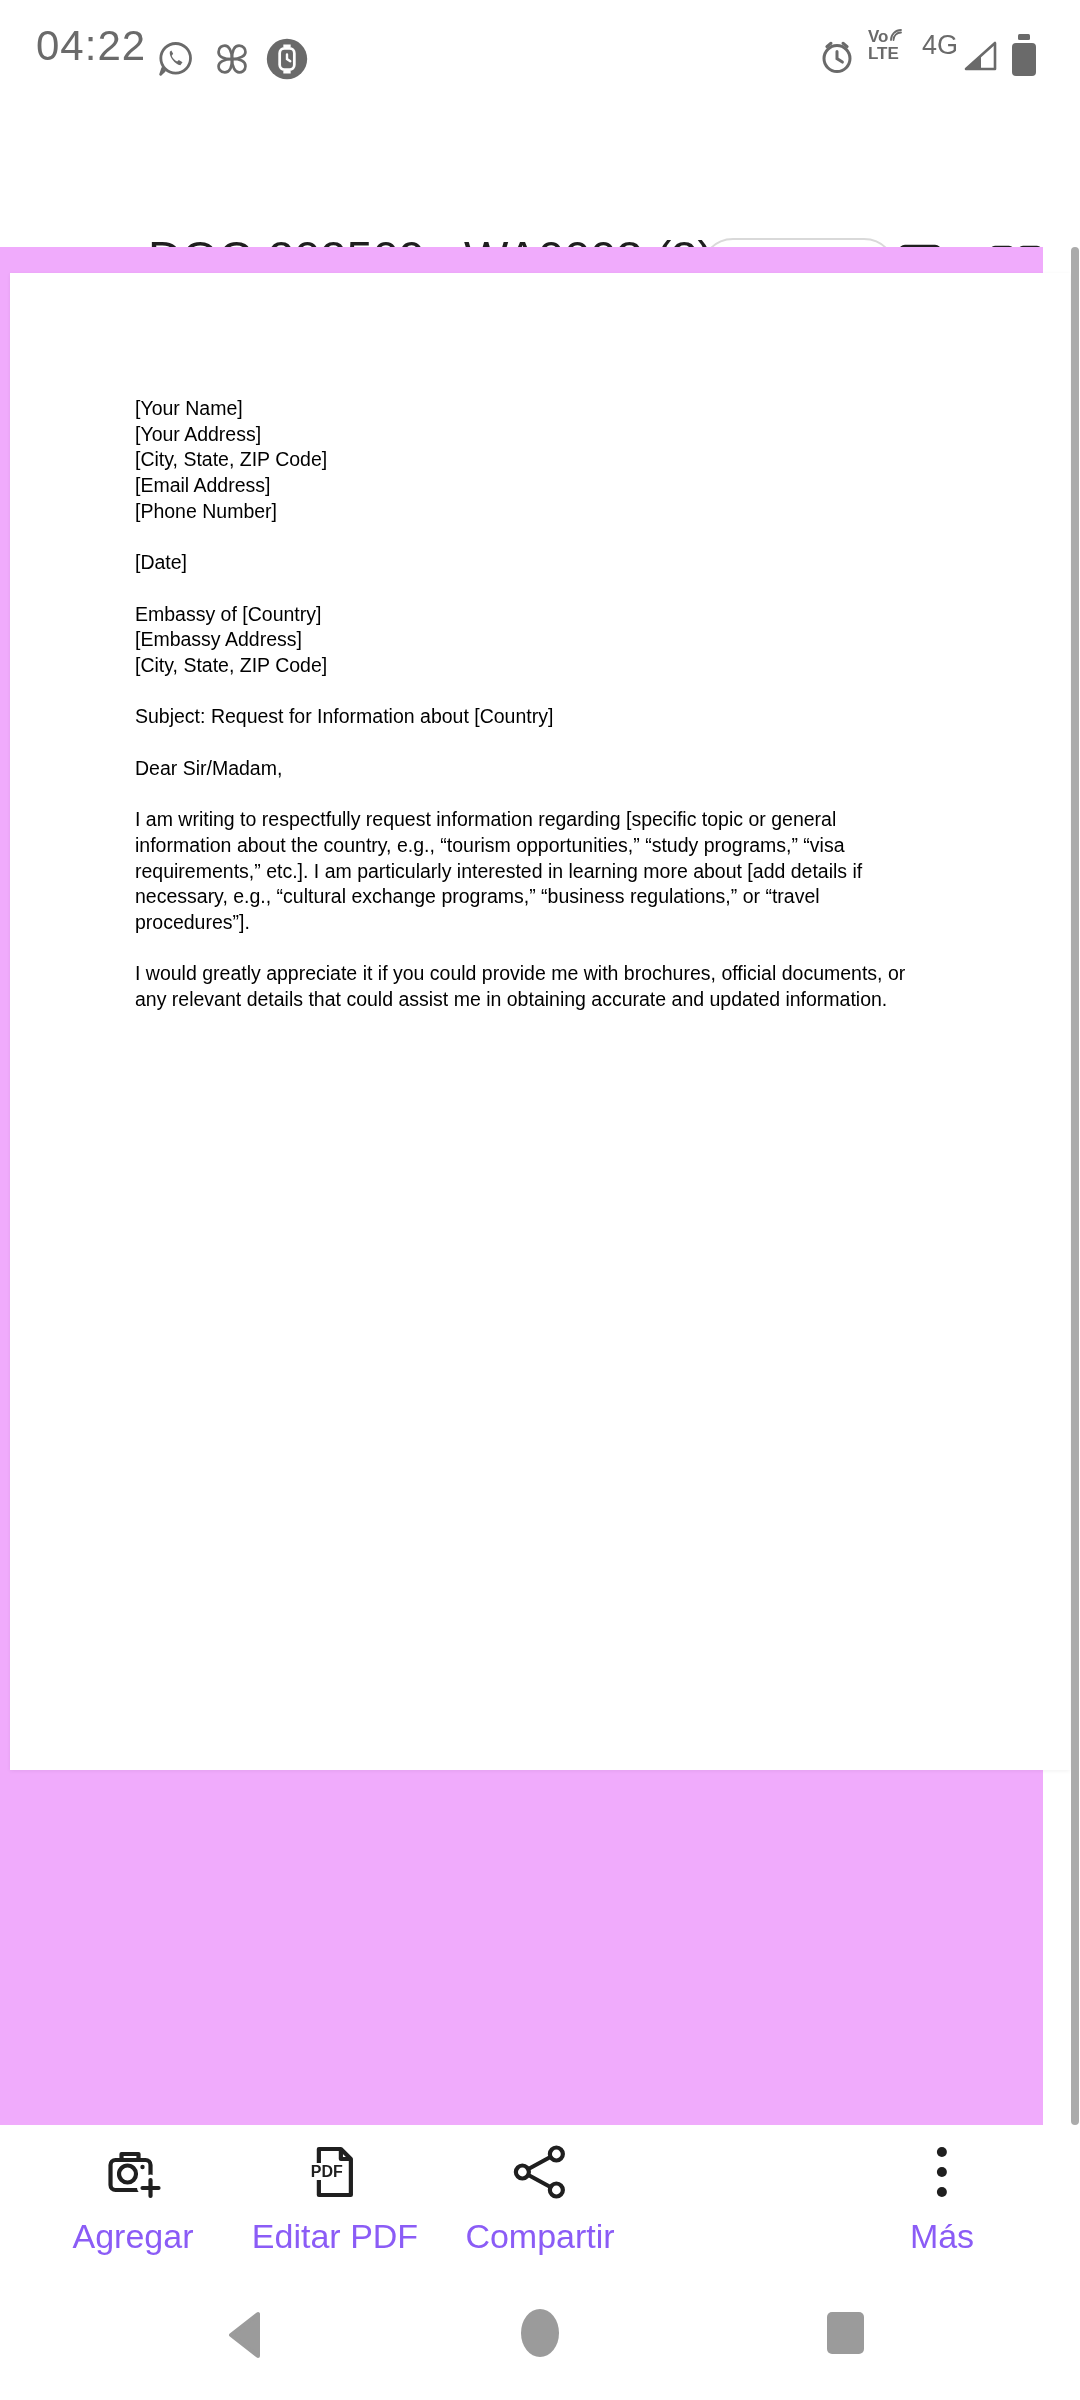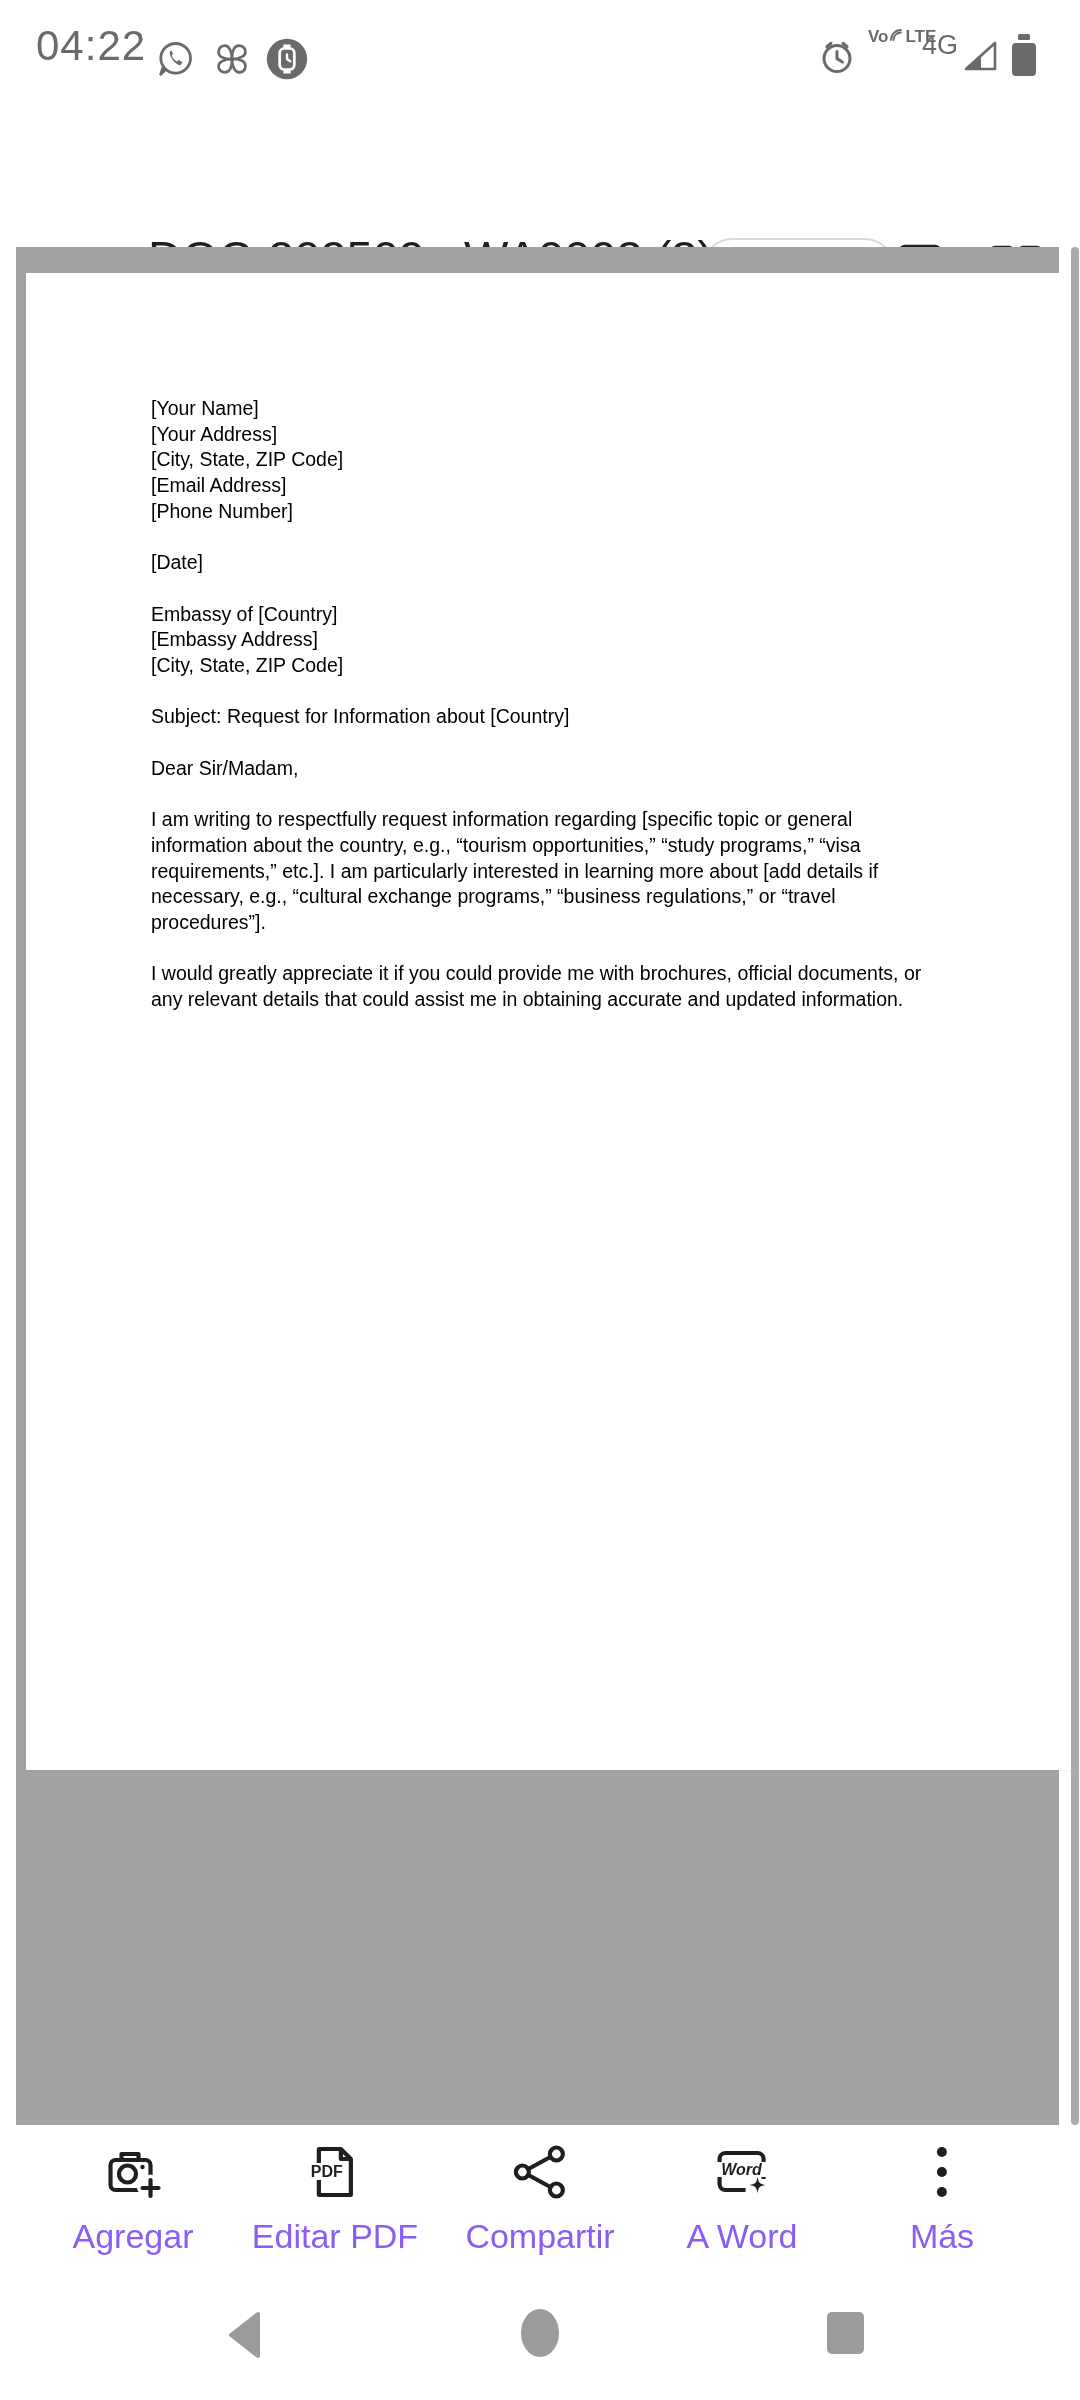--- a/index.html
+++ b/index.html
@@ -4,37 +4,37 @@
 <style>
   html,body{margin:0;padding:0;}
   body{width:1080px;height:2400px;position:relative;background:#ffffff;overflow:hidden;
        font-family:"Liberation Sans", sans-serif;-webkit-font-smoothing:antialiased;}
   .abs{position:absolute;}
 
   
   .statusbar{left:0;top:0;width:1080px;height:92px;background:#fff;}
   .time{left:36px;top:22px;font-size:42px;color:#6a6a6a;letter-spacing:1px;}
   .sb-icon{color:#6a6a6a;}
-  .volte{left:868px;top:28px;display:flex;flex-direction:row;line-height:17px;
+  .volte{left:868px;top:28px;display:flex;flex-direction:column;line-height:17px;
          font-size:17px;font-weight:700;color:#6a6a6a;}
   .volte .row1{display:flex;align-items:flex-start;gap:1px;}
   .net4g{left:922px;top:30px;font-size:27px;font-weight:400;color:#6a6a6a;}
 
   
   .header{left:0;top:92px;width:1080px;height:155px;background:#fff;}
   .doc-title{left:148px;top:138px;font-size:47px;color:#1f1f1f;position:absolute;}
   .doc-title::after{content:"";position:absolute;left:0;right:0;bottom:-14px;height:5px;
     background:repeating-linear-gradient(90deg,#9e9e9e 0 18px,transparent 18px 31px);}
   .tag-pill{left:700px;top:146px;height:62px;padding:0 20px;border:2px solid #d9d9d9;
     border-radius:33px;display:flex;align-items:center;gap:12px;background:#fff;}
   .tag-pill .lbl{font-size:32px;color:#b3b3b3;}
   .tag-pill .plus{font-size:40px;color:#a6a6a6;line-height:40px;margin-top:-4px;}
 
   
-  .canvas{left:16px;top:247px;width:1043px;height:1878px;background:#a3a3a3;}
+  .canvas{left:0;top:247px;width:1043px;height:1878px;background:#f0abfc;}
   .page{left:10px;top:26px;width:1060px;height:1497px;background:#ffffff;
         box-shadow:0 1px 4px rgba(0,0,0,0.06);}
   .doc-text{left:125px;top:123px;width:810px;font-size:19.5px;line-height:25.7px;
             color:#000000;white-space:pre-line;}
   .scrollbar{right:1px;top:247px;width:8px;height:1878px;background:#ababab;border-radius:4px;}
 
   
   .toolbar{left:0;top:2125px;width:1080px;height:150px;background:#fff;}
   .tb-item{position:absolute;top:18px;transform:translateX(-50%);display:flex;
            flex-direction:column;align-items:center;}
@@ -193,32 +193,20 @@
       <svg width="58" height="58" viewBox="0 0 58 58" fill="none" stroke="#1f1f1f" stroke-width="4.2" stroke-linejoin="round">
         <path d="M13 6 h22 l10 10 v36 h-32 z"></path>
         <path d="M35 6 v10 h10"></path>
         <rect x="3" y="20" width="36" height="17" fill="#ffffff" stroke="none"></rect>
         <text x="21" y="34" text-anchor="middle" font-size="16" font-weight="800" fill="#1f1f1f" stroke="none">PDF</text>
       </svg>
     </span>
     <span class="lb">Editar PDF</span>
   </div>
 
-  <div class="tb-item" style="left:742px">
-    <span class="ic">
-      <svg width="58" height="58" viewBox="0 0 58 58" fill="none" stroke="#1f1f1f" stroke-width="4.2" stroke-linejoin="round">
-        <rect x="7" y="10" width="44" height="37" rx="6"></rect>
-        <rect x="0" y="19" width="58" height="15" fill="#ffffff" stroke="none"></rect>
-        <rect x="33" y="36" width="25" height="22" fill="#ffffff" stroke="none"></rect>
-        <text x="29" y="32" text-anchor="middle" font-size="16" font-weight="800" font-style="italic" fill="#1f1f1f" stroke="none">Word</text>
-        <path d="M45 34 c1.3 6.2 2 6.9 8 8 c-6 1.1-6.7 1.8-8 8 c-1.3-6.2-2-6.9-8-8 c6-1.1 6.7-1.8 8-8 Z" fill="#1f1f1f" stroke="none"></path>
-      </svg>
-    </span>
-    <span class="lb">A Word</span>
-  </div>
 
   <div class="tb-item" style="left:942px">
     <span class="ic">
       <svg width="58" height="58" viewBox="0 0 58 58" fill="#1f1f1f">
         <circle cx="29" cy="9" r="5"></circle>
         <circle cx="29" cy="29" r="5"></circle>
         <circle cx="29" cy="49" r="5"></circle>
       </svg>
     </span>
     <span class="lb">Más</span>

